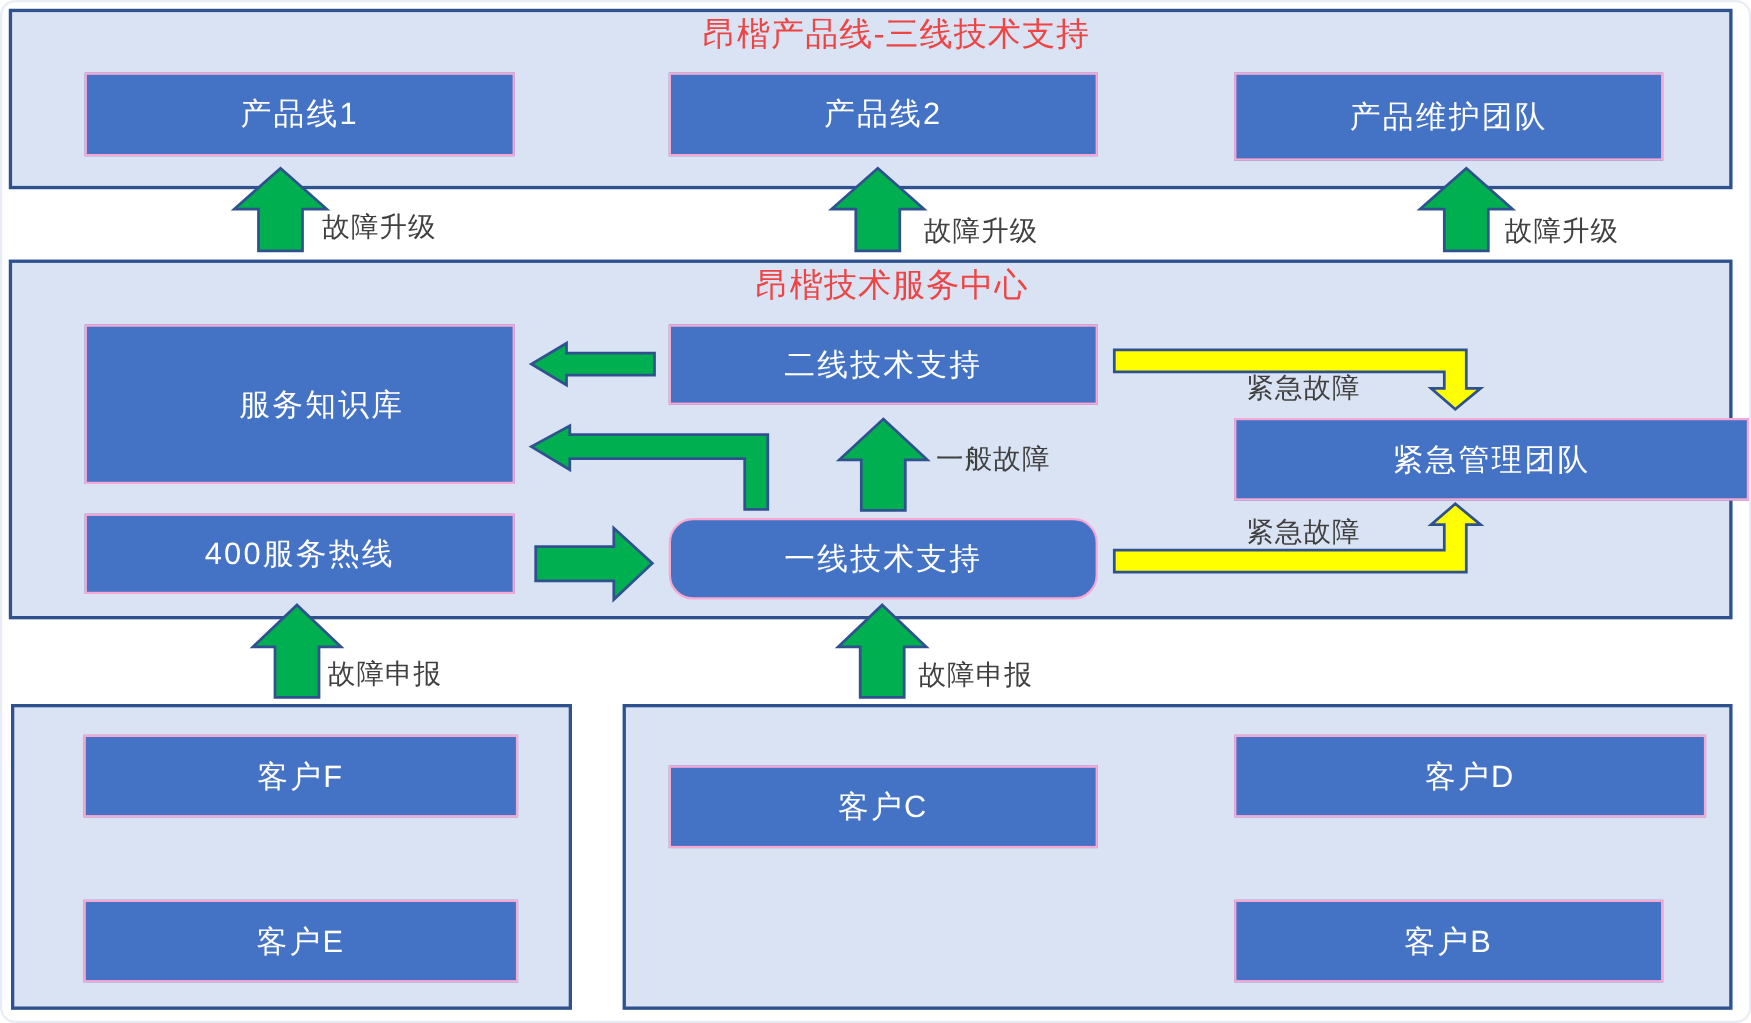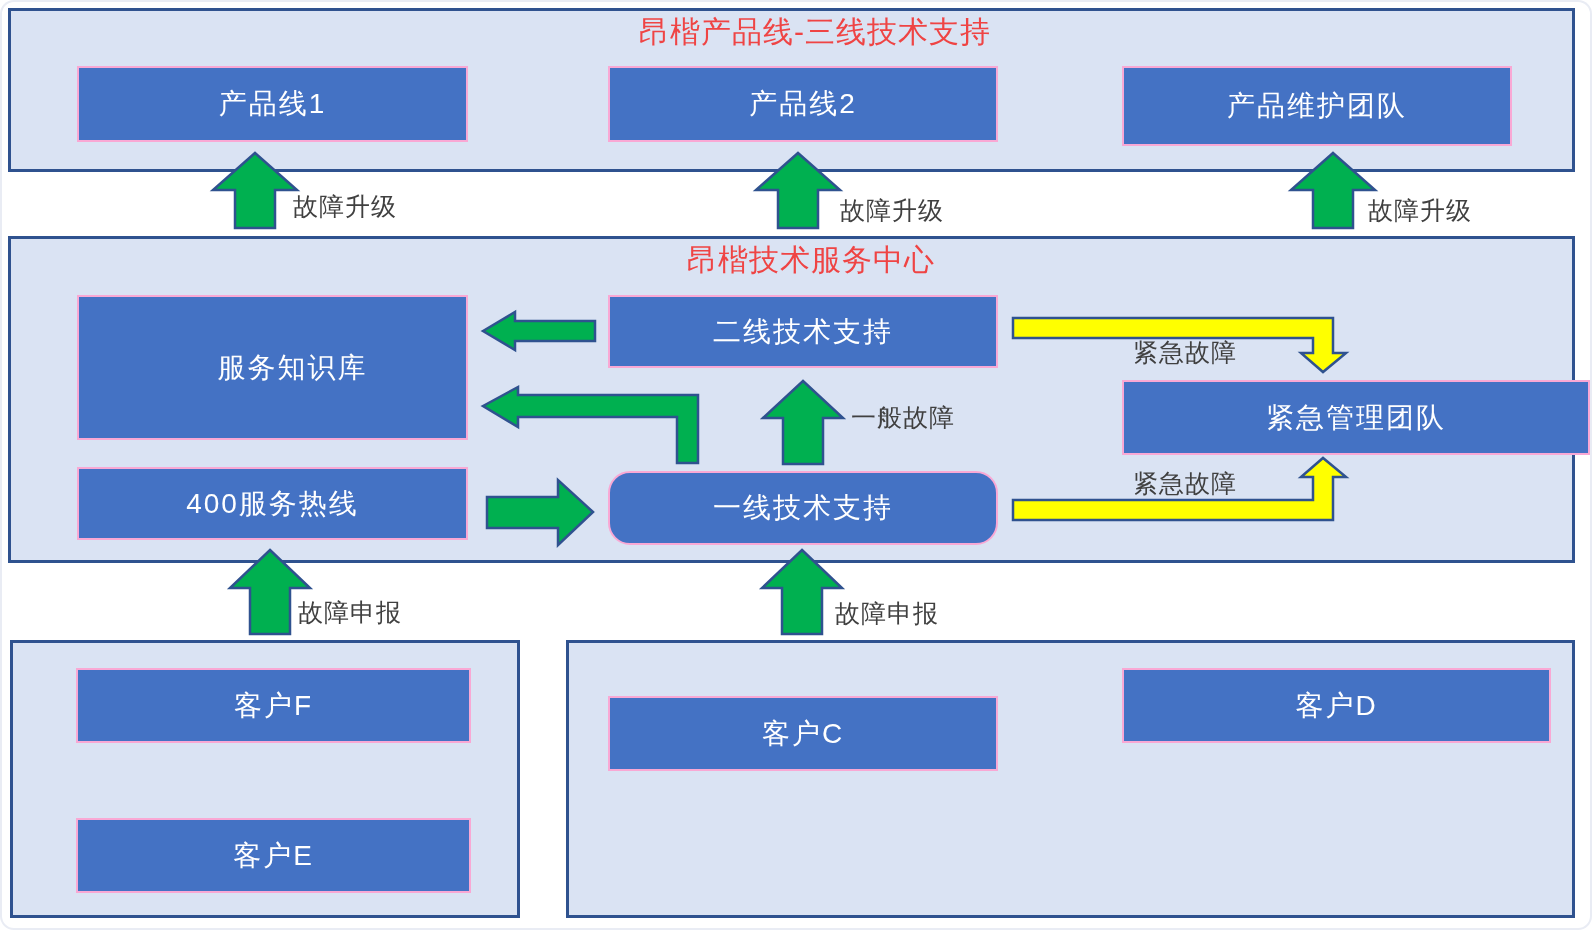--- a/index.html
+++ b/index.html
@@ -56,20 +56,21 @@
     <div class="node" style="left: 1122px; top: 66px; width: 390px; height: 80px;">产品维护团队</div>
     <div class="node" style="left: 77px; top: 295px; width: 391px; height: 145px; padding-left: 40px;">服务知识库</div>
     <div class="node" style="left: 608px; top: 295px; width: 390px; height: 73px;">二线技术支持</div>
     <div class="node" style="left: 1122px; top: 380px; width: 468px; height: 75px;">紧急管理团队</div>
     <div class="node" style="left: 77px; top: 467px; width: 391px; height: 73px;">400服务热线</div>
     <div class="node" style="left: 608px; top: 471px; width: 390px; height: 74px; border-radius: 22px;">一线技术支持</div>
     <div class="node" style="left: 76px; top: 668px; width: 395px; height: 75px;">客户F</div>
     <div class="node" style="left: 76px; top: 818px; width: 395px; height: 75px;">客户E</div>
     <div class="node" style="left: 608px; top: 668px; width: 390px; height: 75px; margin-top: 28px;">客户C</div>
     <div class="node" style="left: 1122px; top: 668px; width: 429px; height: 75px;">客户D</div>
+    <div class="node" style="left: 1122px; top: 818px; width: 390px; height: 75px;">客户B</div>
     <div class="arrow-label" style="left: 293px; top: 206px;">故障升级</div>
     <div class="arrow-label" style="left: 840px; top: 210px;">故障升级</div>
     <div class="arrow-label" style="left: 1368px; top: 210px;">故障升级</div>
     <div class="arrow-label" style="left: 851px; top: 417px;">一般故障</div>
     <div class="arrow-label" style="left: 1133px; top: 352px;">紧急故障</div>
     <div class="arrow-label" style="left: 1133px; top: 483px;">紧急故障</div>
     <div class="arrow-label" style="left: 298px; top: 612px;">故障申报</div>
     <div class="arrow-label" style="left: 835px; top: 613px;">故障申报</div>
   </div>
 

